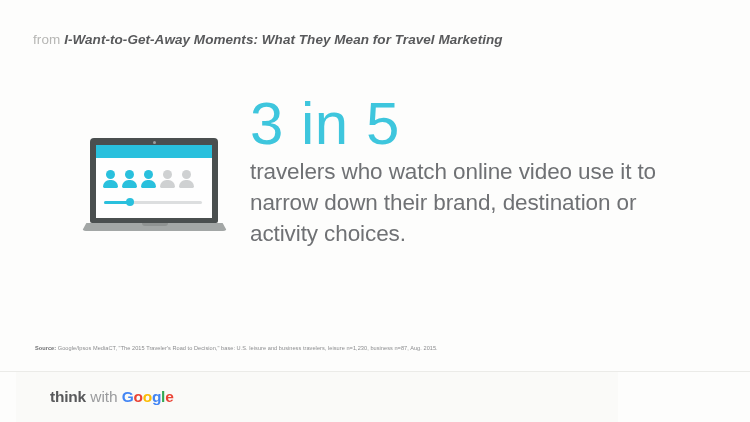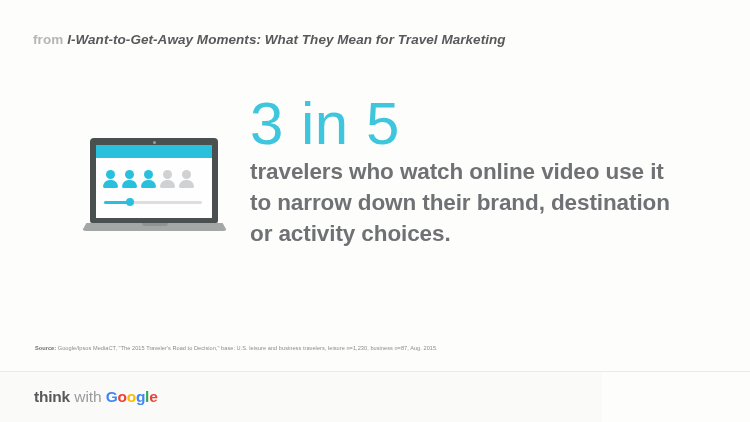--- a/index.html
+++ b/index.html
@@ -25,21 +25,21 @@
   .header {
     position: absolute;
     left: 33px;
     top: 31px;
     font-size: 13.5px;
     line-height: 18px;
     white-space: nowrap;
   }
   .header .from-label {
     color: #b6b6b4;
-    font-weight: 700;
+    font-weight: 400;
     letter-spacing: .1px;
   }
   .header .deck-title {
     color: #58595b;
     font-weight: 600;
     letter-spacing: .05px;
     font-style: italic;
   }
 
   
@@ -197,21 +197,21 @@
     color: #3ec6dd;
     font-size: 60px;
     line-height: 58px;
     font-weight: 400;
     letter-spacing: .5px;
   }
   .stat-desc {
     color: #6f7174;
     font-size: 22.5px;
     line-height: 31px;
-    font-weight: 700;
+    font-weight: 400;
     letter-spacing: -.1px;
     margin-top: 3px;
     max-width: 430px;
   }
 
   
   .source {
     position: absolute;
     left: 35px;
     top: 344px;
@@ -230,21 +230,21 @@
   .footer-rule {
     position: absolute;
     left: 0;
     top: 371px;
     width: 750px;
     height: 1px;
     background: #ebebe8;
   }
   .footer {
     position: absolute;
-    left: 0;
+    left: 16px;
     top: 372px;
     width: 602px;
     height: 50px;
     background: #fafaf8;
   }
   .twg-logo {
     position: absolute;
     left: 34px;
     top: 15px;
     font-size: 15.5px;

